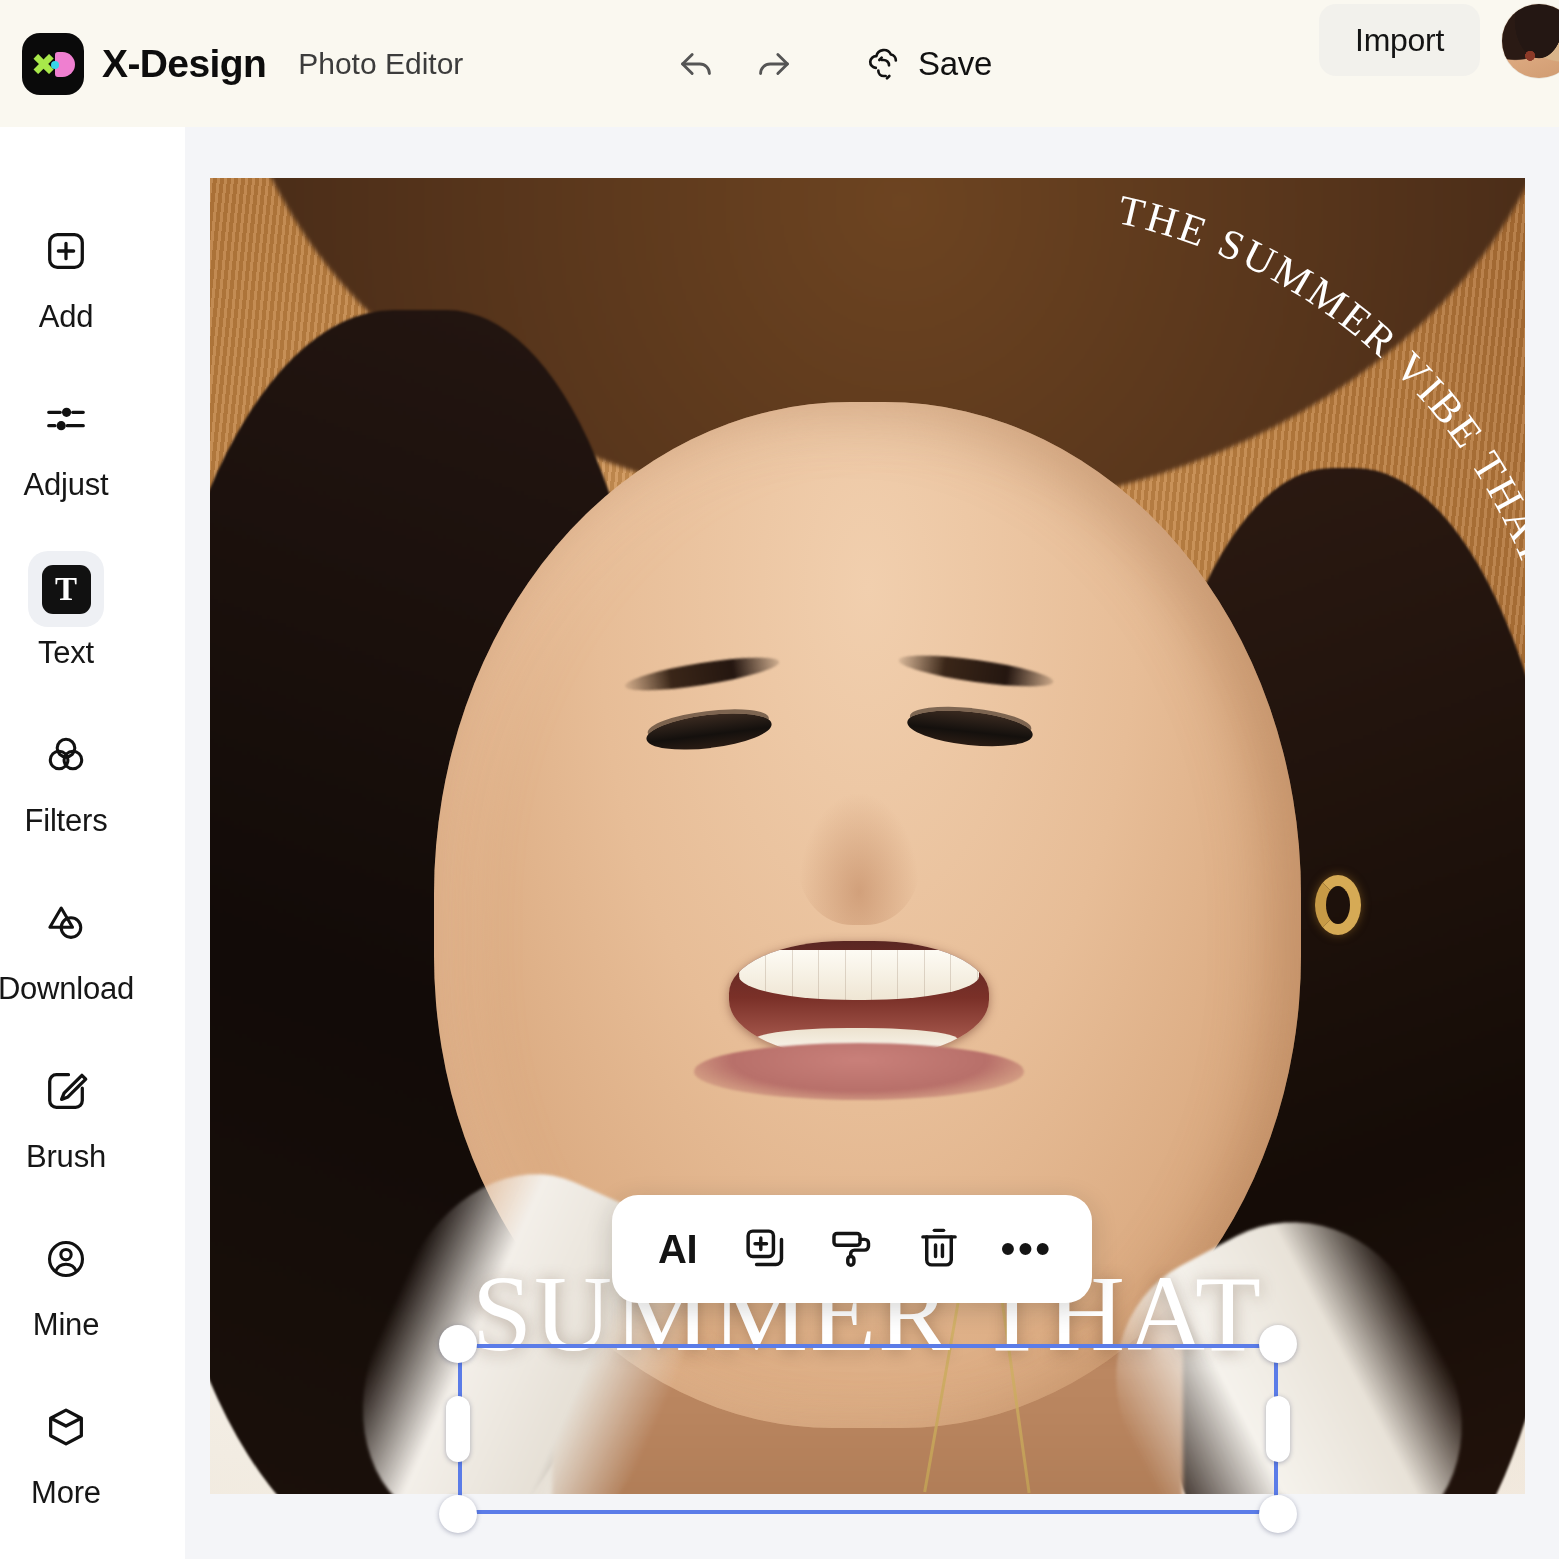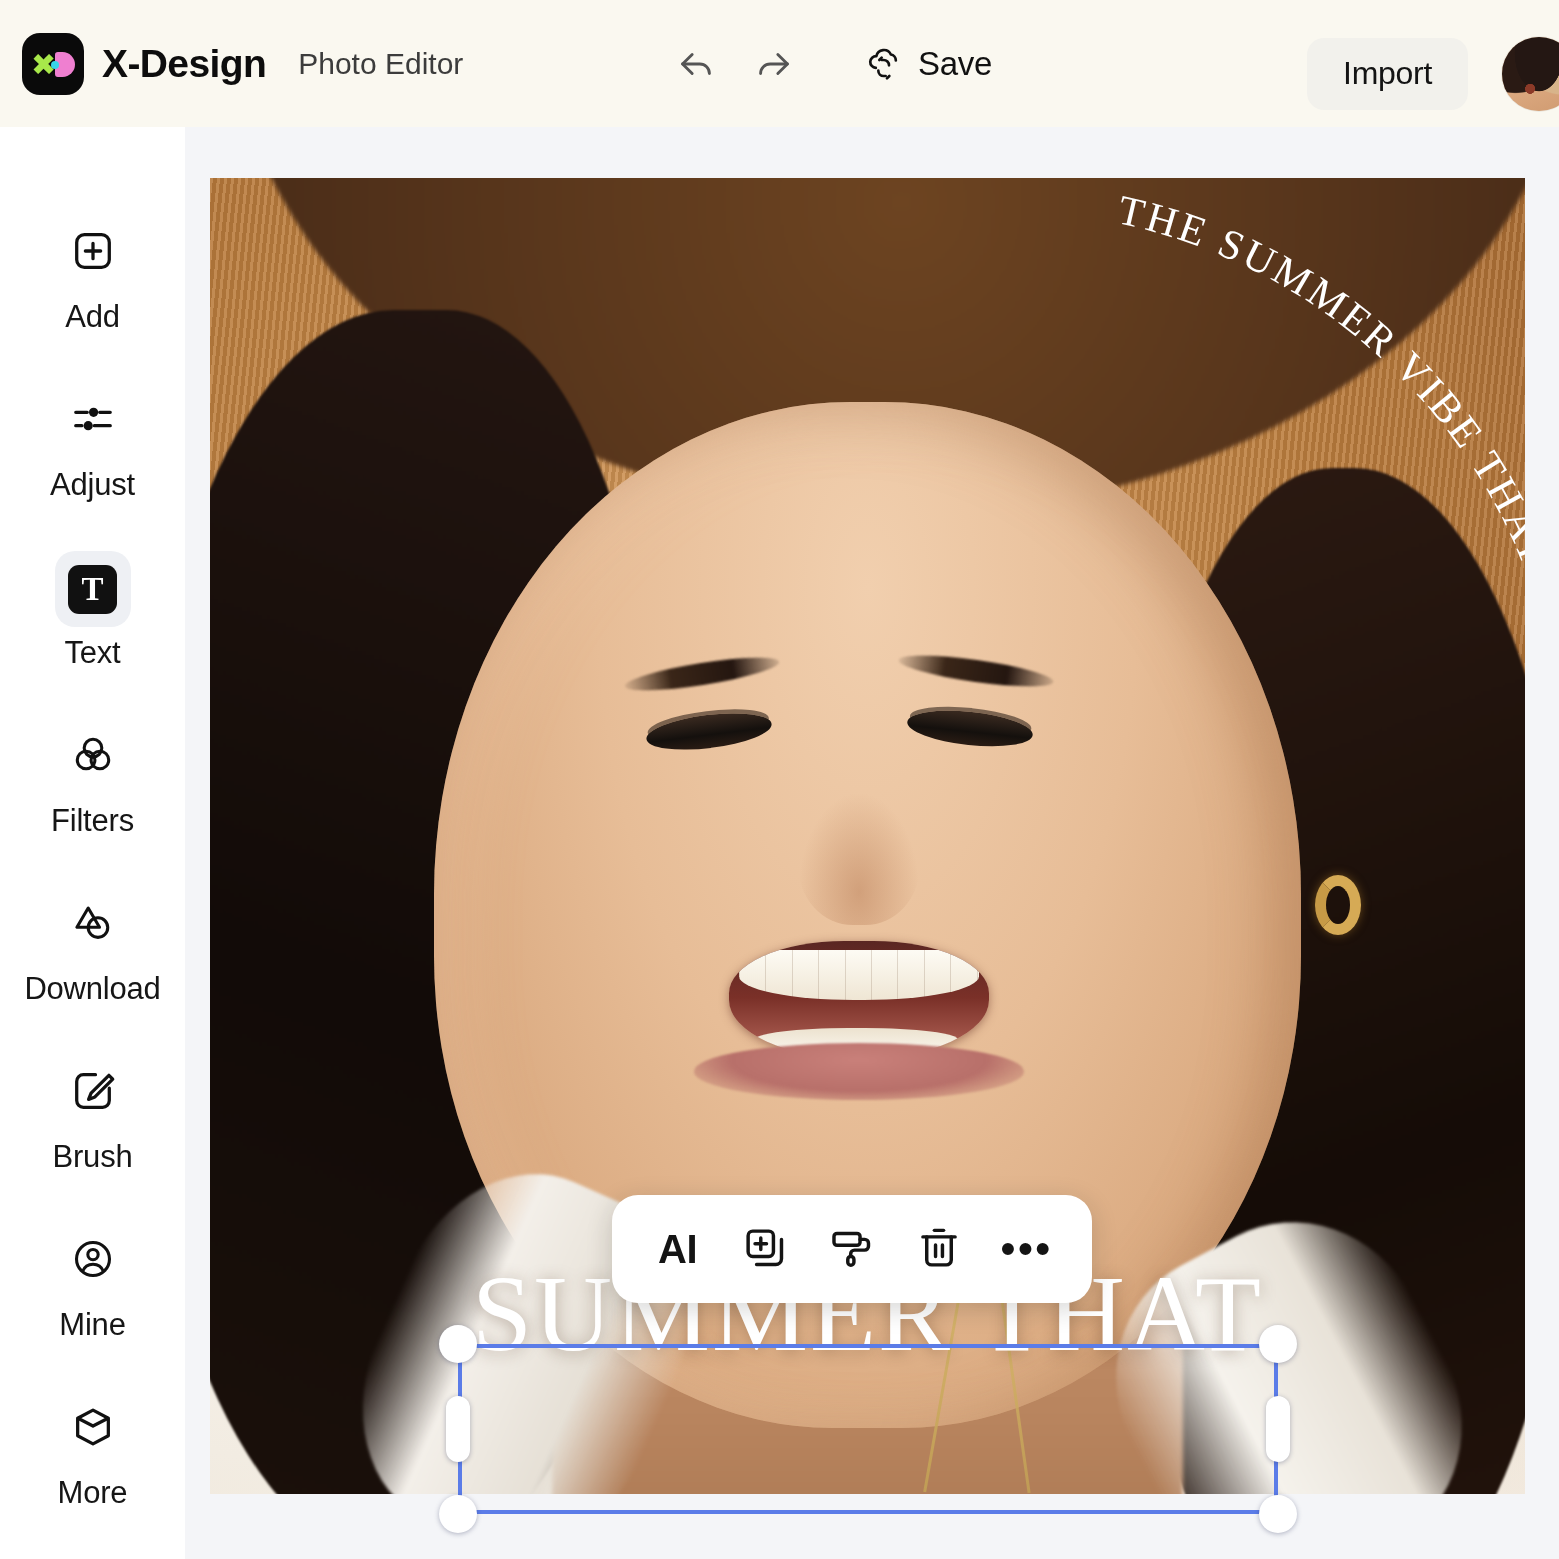--- a/index.html
+++ b/index.html
@@ -54,22 +54,22 @@
   }
   .icon-btn svg { display:block; }
   .save-btn {
     display:flex; align-items:center; gap:13px;
     padding:10px 18px; border-radius:14px; background:transparent;
     border:none; cursor:pointer; margin-left:26px;
   }
   .save-btn .lbl { font-size:33px; color:#111; font-weight:400; letter-spacing:-0.3px;}
 
   .right-tools {
-    position:absolute; right:0; top:10px; height:127px;
-    display:flex; align-items:center; gap:12px;
+    position:absolute; right:0; top:4px; height:127px;
+    display:flex; gap:0;
   }
   .import-btn {
     height:72px; padding:0 36px; border-radius:17px;
     background:#f2f1ec; border:none; cursor:pointer;
     font-size:32px; color:#141414; font-family:"Liberation Sans", sans-serif;
     display:flex; align-items:center; letter-spacing:-0.3px;
   }
   .download-btn {
     margin-left:20px; height:80px; padding:0 34px; border-radius:20px;
     background:#121212; border:none; cursor:pointer;
@@ -91,21 +91,21 @@
       radial-gradient(ellipse at 50% 22%, #241713 0 46%, transparent 47%),
       radial-gradient(ellipse at 18% 42%, #2a1a14 0 40%, transparent 42%),
       radial-gradient(ellipse at 86% 40%, #d8b48a 0 44%, transparent 46%),
       linear-gradient(160deg,#e9c4a2 0%, #dba87f 60%, #cf9a70 100%);
   }
 
   
   .sidebar {
     position:absolute; left:0; top:127px; width:185px; height:1432px;
     background:#ffffff; padding-top:88px;
-    display:flex; flex-direction:column; align-items:center; gap:0;
+    display:flex; flex-direction:column; align-items:flex-start; gap:0;
   }
   .nav-item {
     width:132px; display:flex; flex-direction:column; align-items:center;
     cursor:pointer; margin-bottom:48px; text-decoration:none;
   }
   .nav-icon-wrap {
     width:76px; height:76px; border-radius:20px;
     display:flex; align-items:center; justify-content:center;
   }
   .nav-item.active .nav-icon-wrap { background:#eef0f4; }

